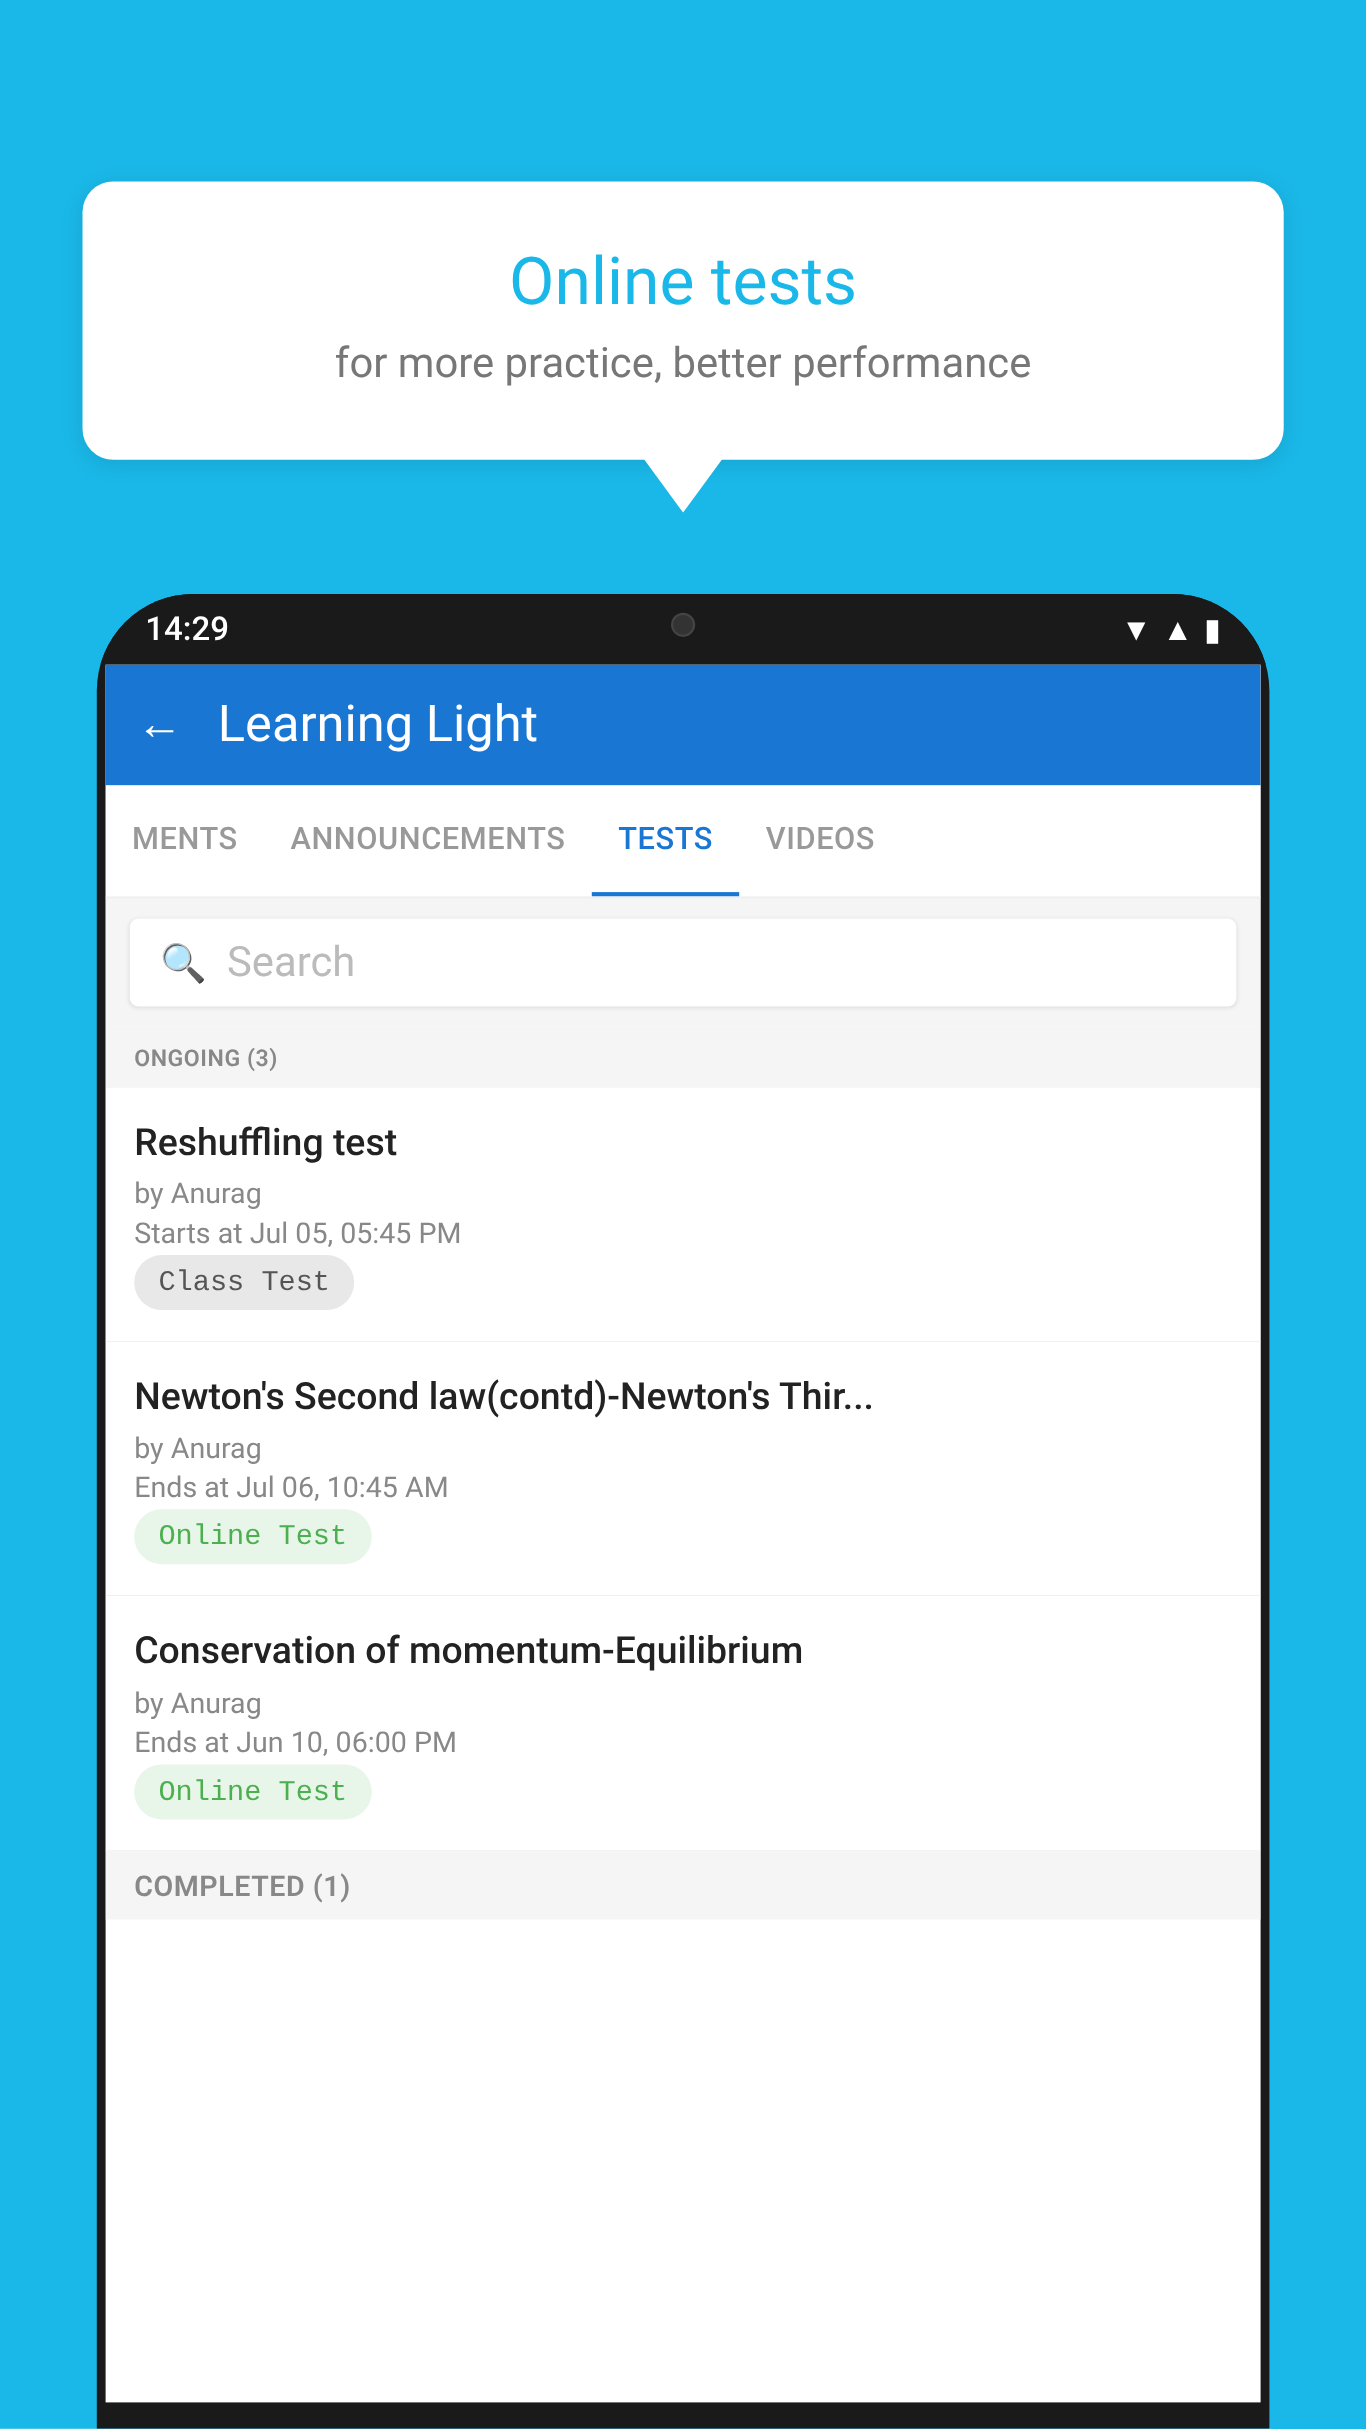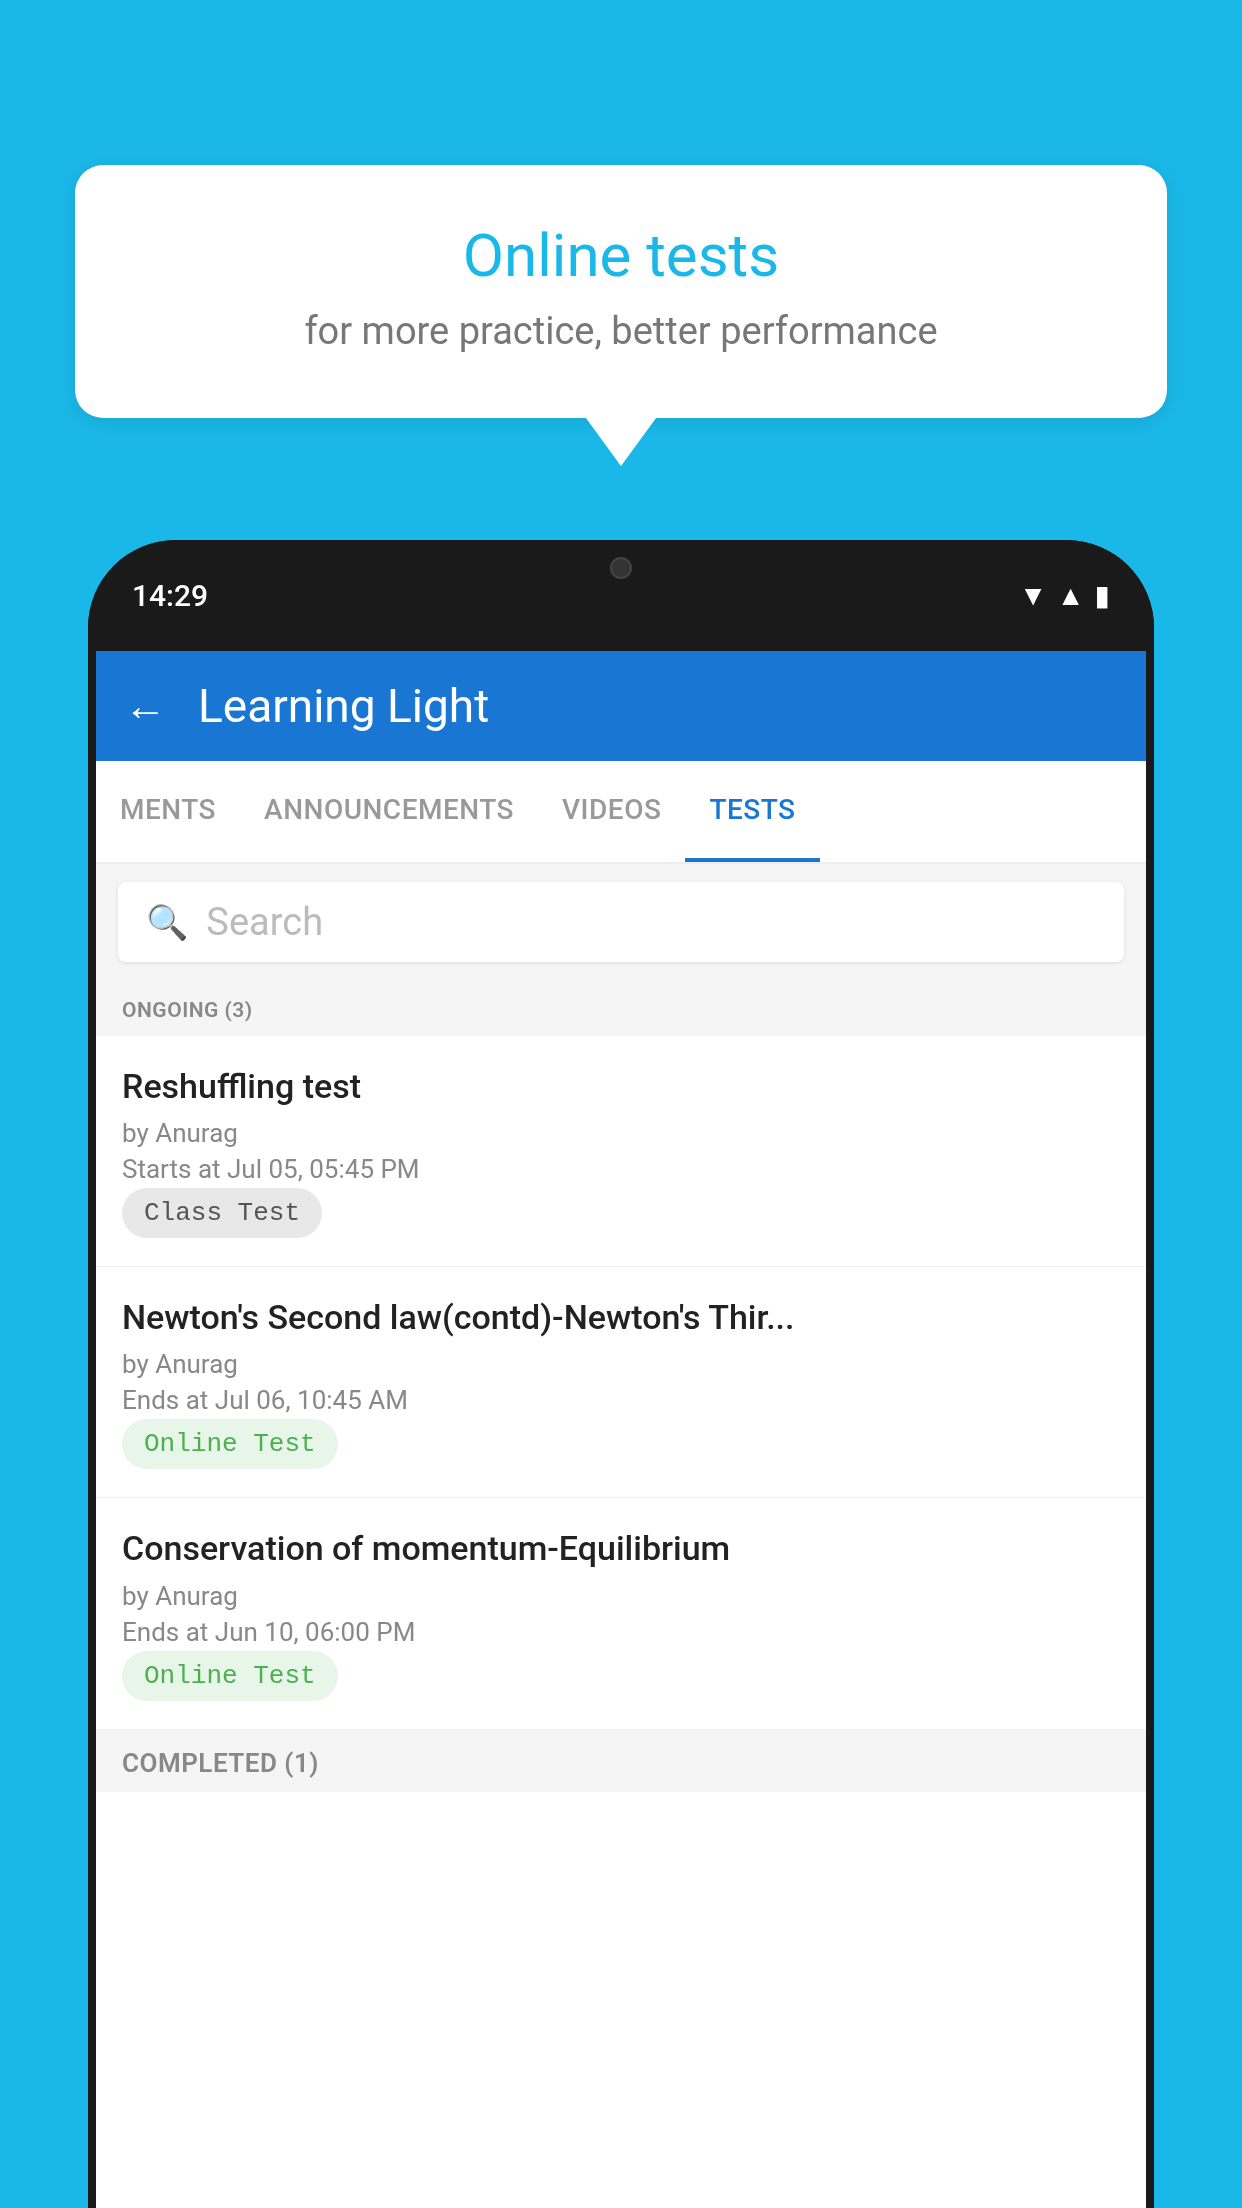--- a/index.html
+++ b/index.html
@@ -57,21 +57,21 @@
       bottom: 0;
       background: #1a1a1a;
       border-radius: 88px 88px 0 0;
       padding: 0;
       overflow: hidden;
     }
 
     
     .phone-top-bar {
       background: #1a1a1a;
-      height: 111px;
+      height: 64px;
       position: relative;
       display: flex;
       align-items: center;
       justify-content: space-between;
       padding: 0 44px;
     }
     .phone-time {
       color: white;
       font-size: 30px;
       font-weight: 500;
@@ -277,22 +277,22 @@
   <div class="phone-screen">
 
     <div class="app-header">
       <span class="back-arrow">←</span>
       <span class="app-title">Learning Light</span>
     </div>
 
     <div class="tabs-bar">
       <div class="tab-item">MENTS</div>
       <div class="tab-item">ANNOUNCEMENTS</div>
+      <div class="tab-item active">TESTS</div>
       <div class="tab-item">VIDEOS</div>
-      <div class="tab-item active">TESTS</div>
     </div>
 
     <div class="search-container">
       <div class="search-bar">
         <span class="search-icon-wrap">🔍</span>
         <span class="search-placeholder">Search</span>
       </div>
     </div>
 
     <div class="section-header">

